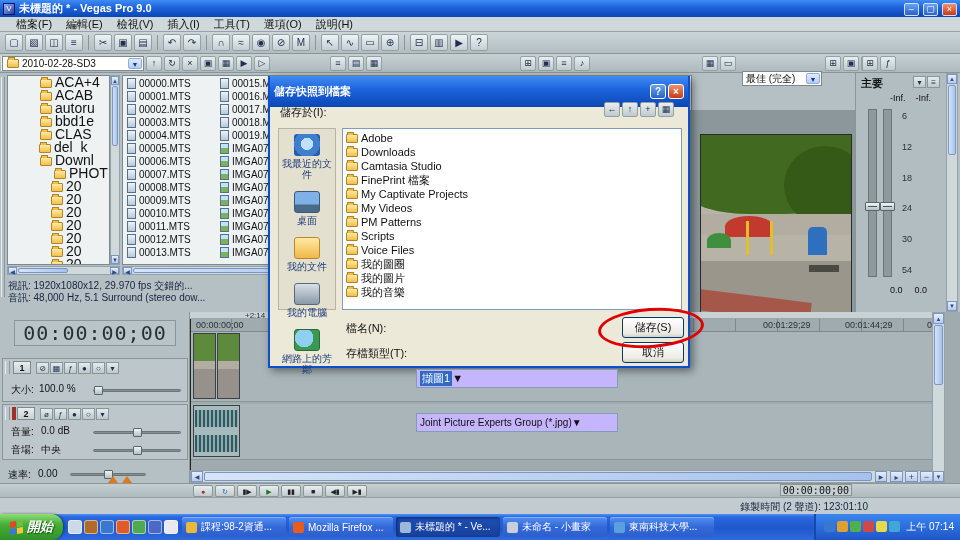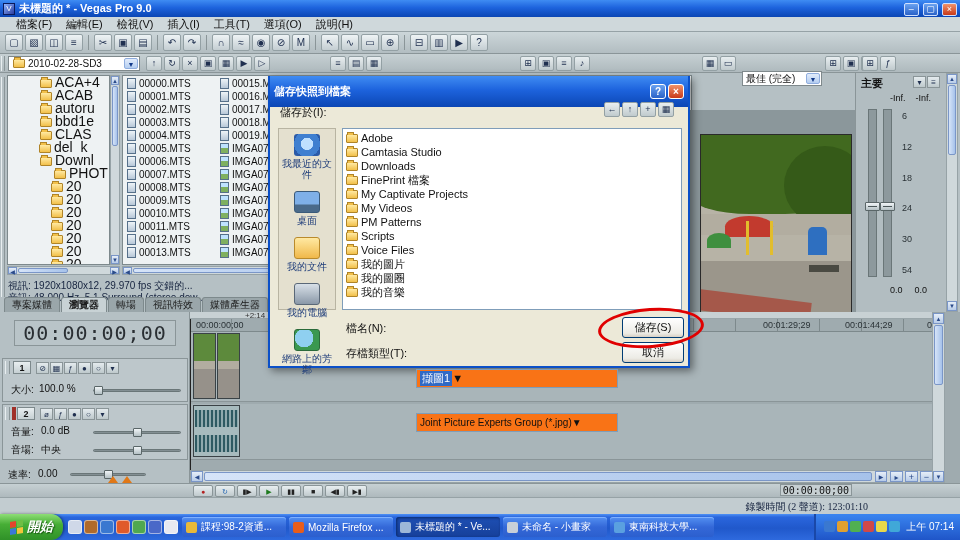--- a/index.html
+++ b/index.html
@@ -82,21 +82,21 @@
   .sc-ground{position:absolute;left:0;bottom:0;width:100%;height:33%;background:#9b968b;}
   .sc-path{position:absolute;left:-12%;bottom:4%;width:85%;height:11%;background:#a5584a;transform:rotate(7deg);}
   .sc-bench{position:absolute;right:8%;bottom:27%;width:20%;height:4%;background:#4a4a42;}
   .thumbmini{background:linear-gradient(180deg,#5d8a3c 0 42%,#b2ada0 42% 55%,#96918a 55% 100%);}
   .wave{position:absolute;left:1px;right:1px;height:17px;
     background:repeating-linear-gradient(90deg,#2e5a62 0 2px,#8fa9ad 2px 4px);}
   
   .transport{background:linear-gradient(#c6d0d3,#aeb9bd);border-top:1px solid #8a9598;display:flex;align-items:center;}
   .tpbtn{display:inline-block;width:20px;height:12px;line-height:11px;text-align:center;font-size:7px;
     background:linear-gradient(#e8eef0,#c0cacd);border:1px solid #8a9598;border-radius:2px;margin-right:2px;}
-  .statusbar{background:#c2ccd0;border-top:1px solid #96a2a6;font-family:Liberation Serif, serif;}
+  .statusbar{background:#c2ccd0;border-top:1px solid #96a2a6;}
   
   .taskbar{background:linear-gradient(180deg,#4f91f5 0%,#2a66dd 12%,#2058cb 55%,#2e6ade 100%);}
   .startbtn{position:absolute;left:0;top:0;width:63px;height:26px;border-radius:0 12px 12px 0;
     background:linear-gradient(180deg,#8ede76 0%,#47ae36 40%,#2f9128 100%);box-shadow:1px 0 3px rgba(0,0,0,.45);
     display:flex;align-items:center;justify-content:center;color:#fff;font-weight:bold;font-style:italic;font-size:13px;text-shadow:1px 1px 1px #1a5a14;}
   .startflag{width:13px;height:13px;margin-right:4px;transform:skewY(-8deg);
     background:linear-gradient(#e4452c,#e4452c) 0 0/6px 6px no-repeat,
       linear-gradient(#6fbe44,#6fbe44) 7px 0/6px 6px no-repeat,
       linear-gradient(#3b78d8,#3b78d8) 0 7px/6px 6px no-repeat,
       linear-gradient(#f3c53a,#f3c53a) 7px 7px/6px 6px no-repeat;}
@@ -110,21 +110,21 @@
     border-left:2px solid #1a48a8;display:flex;align-items:center;padding:0 6px 0 8px;}
   .trico{display:inline-block;width:11px;height:11px;border-radius:2px;margin-right:2px;}
   
   .dialog{position:absolute;background:#ece9d8;border:2px solid #0b50c8;border-top:none;
     box-shadow:3px 3px 8px rgba(0,0,0,.45);}
   .dtitle{height:31px;background:linear-gradient(180deg,#3f8cf3 0%,#1d63dd 45%,#0b46b4 100%);
     display:flex;align-items:center;color:#fff;font-weight:bold;font-size:11px;padding:0 4px;}
   .dbtn{display:inline-block;width:16px;height:15px;line-height:13px;text-align:center;font-size:10px;color:#fff;
     background:linear-gradient(#6aa2f0,#2a62c8);border:1px solid #fff;border-radius:3px;margin-left:2px;}
   .dbtn.close{background:linear-gradient(#f0926a,#c83a1a);}
-  .xcombo{background:#f97316;border:1px solid #7f9db9;position:relative;display:flex;align-items:center;padding-left:3px;font-size:11px;white-space:nowrap;overflow:hidden;}
+  .xcombo{background:#c4b5fd;border:1px solid #7f9db9;position:relative;display:flex;align-items:center;padding-left:3px;font-size:11px;white-space:nowrap;overflow:hidden;}
   .xpbtn{position:absolute;height:21px;background:linear-gradient(#ffffff,#ecebe5 80%,#d8d0c4);
     border:1px solid #003c74;border-radius:3px;font-size:11px;text-align:center;line-height:19px;}
   .place{width:56px;text-align:center;padding:5px 0 6px;}
   .pico{width:26px;height:22px;margin:0 auto 2px;border-radius:3px;}
   .pico-recent{background:radial-gradient(circle at 50% 45%,#bfe0ff 0 34%,#3f7fd0 35% 72%,#2a5aa8 73%);}
   .pico-desktop{background:linear-gradient(#7fb0e8 0 62%,#4a6a8a 63%);border:1px solid #3a5a7a;}
   .pico-my-documents{background:linear-gradient(#ffe9a2,#f0b84a);border:1px solid #b98a2c;}
   .pico-my-computer{background:linear-gradient(#d8e0e8,#8a98a8);border:1px solid #5a6878;}
   .pico-network{background:radial-gradient(circle at 38% 40%,#8fd0f0 0 48%,#3a9850 49%);border:1px solid #2a6a3a;}
   .plabel{font-size:10px;color:#1f3d7a;line-height:11px;}
@@ -183,21 +183,21 @@
       <span class="tbico">⊕</span>
       <span class="tbsep"></span>
       <span class="tbico">⊟</span>
       <span class="tbico">▥</span>
       <span class="tbico">▶</span>
       <span class="tbico">?</span>
     </div>
 
   <div class="subtoolbar abs" style="left:0;top:54px;width:960px;height:19px">
     <div class="abs grip" style="left:1px;top:2px;height:15px"></div>
-    <div class="abs combo" style="left:8px;top:2px;width:132px;height:15px">
+    <div class="abs combo" style="left:2px;top:2px;width:142px;height:15px">
       <span class="fold"></span>
       <span>2010-02-28-SD3</span>
       <span class="drop">▼</span>
     </div>
     <span class="abs" style="left:146px;top:2px" id="exp-icons"><span class="smico">↑</span><span class="smico">↻</span><span class="smico">×</span><span class="smico">▣</span><span class="smico">▦</span><span class="smico">▶</span><span class="smico">▷</span></span>
     <span class="abs" style="left:330px;top:2px" id="fl-icons"><span class="smico">≡</span><span class="smico">▤</span><span class="smico">▦</span></span>
     <span class="abs" style="left:520px;top:2px" id="tr-icons"><span class="smico">⊞</span><span class="smico">▣</span><span class="smico">≡</span><span class="smico">♪</span></span>
     <span class="abs" style="left:702px;top:2px" id="pv-icons-l"><span class="smico">▦</span><span class="smico">▭</span></span>
     <div class="abs combo" style="left:742px;top:2px;width:80px;height:15px">
       <span>最佳 (完全)</span>
@@ -276,21 +276,20 @@
     </div>
     <div class="abs sbv" style="left:122px;top:193px;width:570px;height:9px">
       <span class="sbarrow" style="left:0;top:0;width:9px;height:7px">◀</span>
       <span class="sbthumb" style="left:10px;top:1px;width:220px;height:5px"></span>
       <span class="sbarrow" style="right:0;top:0;width:9px;height:7px">▶</span>
     </div>
 
     <div class="abs infoline" style="left:8px;top:206px;width:260px">視訊: 1920x1080x12, 29.970 fps 交錯的...</div>
     <div class="abs infoline" style="left:8px;top:218px;width:260px">音訊: 48,000 Hz, 5.1 Surround (stereo dow...</div>
 
-    <div class="abs" style="left:4px;top:224px;width:400px;height:15px" id="tabs"><span class="tab ">專案媒體</span><span class="tab active">瀏覽器</span><span class="tab ">轉場</span><span class="tab ">視訊特效</span><span class="tab ">媒體產生器</span></div>
   </div>
 
   <div class="abs previewpanel" style="left:640px;top:73px;width:215px;height:239px">
     <div class="abs scene" style="left:60px;top:24px;width:152px;height:190px;border:1px solid #2a2a2a">
       <div class="sc-trees"></div>
       <div class="sc-trees2"></div>
       <div class="sc-build"></div>
       <div class="sc-roof"></div>
       <div class="sc-dome"></div>
       <div class="sc-slide"></div>
@@ -483,30 +482,30 @@
           <div class="plabel">我的電腦</div>
         </div>
         <div class="place">
           <div class="pico pico-network"></div>
           <div class="plabel">網路上的芳鄰</div>
         </div>
       </div>
 
     <div class="abs" style="left:72px;top:52px;width:340px;height:182px;background:#fff;border:1px solid #7f9db9;overflow:hidden;padding:2px" id="dfolders">
         <div class="ditem"><span class="fold"></span>Adobe</div>
+        <div class="ditem"><span class="fold"></span>Downloads</div>
         <div class="ditem"><span class="fold"></span>Camtasia Studio</div>
-        <div class="ditem"><span class="fold"></span>Downloads</div>
         <div class="ditem"><span class="fold"></span>FinePrint 檔案</div>
         <div class="ditem"><span class="fold"></span>My Captivate Projects</div>
         <div class="ditem"><span class="fold"></span>My Videos</div>
         <div class="ditem"><span class="fold"></span>PM Patterns</div>
         <div class="ditem"><span class="fold"></span>Scripts</div>
         <div class="ditem"><span class="fold"></span>Voice Files</div>
+        <div class="ditem"><span class="fold"></span>我的圖圈</div>
         <div class="ditem"><span class="fold"></span>我的圖片</div>
-        <div class="ditem"><span class="fold"></span>我的圖圈</div>
         <div class="ditem"><span class="fold"></span>我的音樂</div>
       </div>
 
     <span class="abs" style="left:76px;top:245px">檔名(N):</span>
     <div class="xcombo abs" style="left:146px;top:242px;width:202px;height:19px">
       <span class="selblue">擷圖1</span>
       <span class="drop" style="line-height:15px">▼</span>
     </div>
     <span class="xpbtn" style="left:352px;top:241px;width:62px">儲存(S)</span>
 

